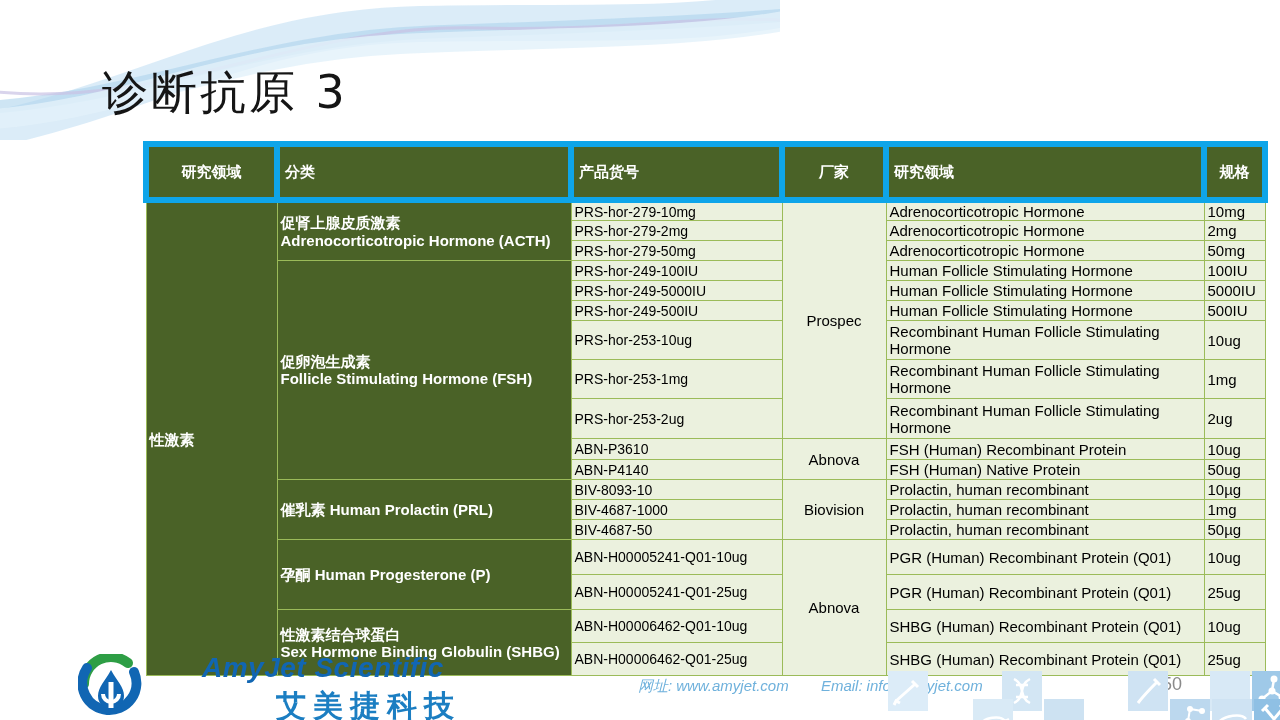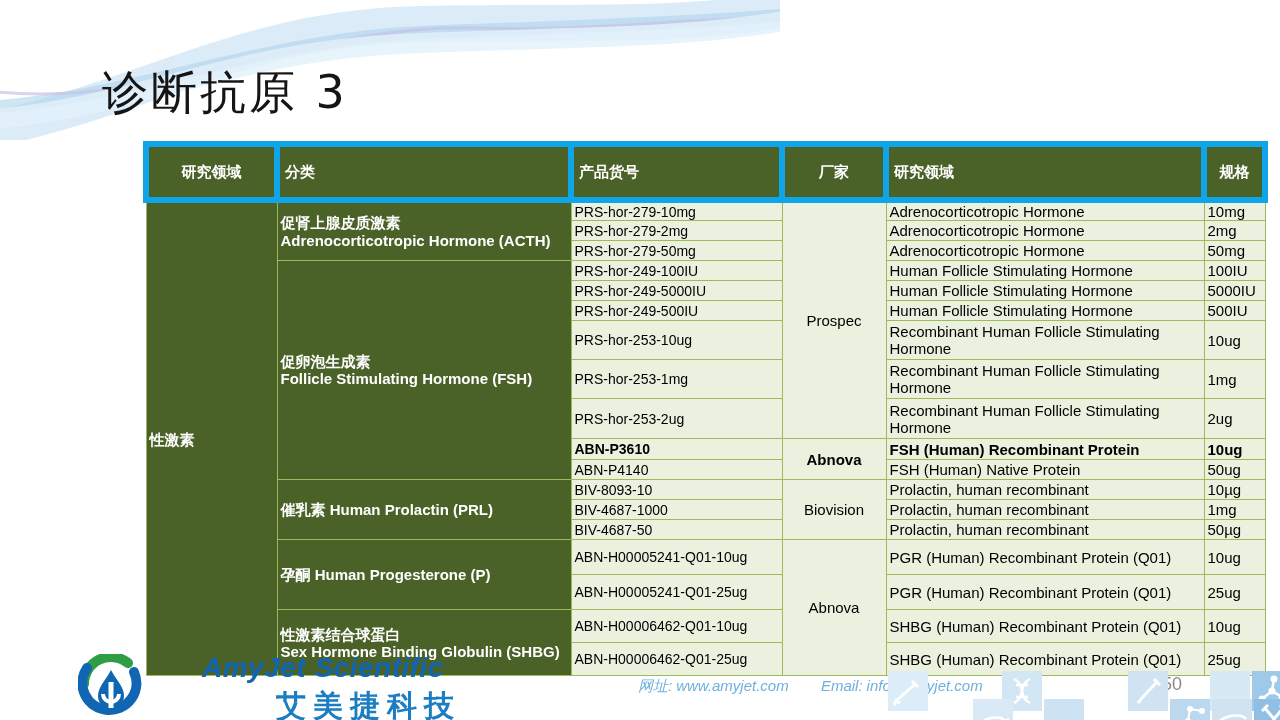--- a/index.html
+++ b/index.html
@@ -22,21 +22,21 @@
   table.products th{background:#4a6227;color:#fff;font-weight:bold;font-size:15px;
                     border:6px solid #0ea5e9;padding:0 5px;height:50px;}
   th.al{text-align:left;} th.ac{text-align:center;}
   table.products td{border:1px solid #9bbb59;padding:0 3px;line-height:1.15;vertical-align:middle;
                     overflow:hidden;}
   td.dark{background:#4a6227;color:#fff;font-weight:bold;font-size:15px;line-height:1.35;padding:0 5px;}
   td.area{text-align:left;}
   td.light{background:#ebf1de;font-size:15px;}
   td.mfr{text-align:center;}
   td.sku{font-size:14px;}
-  tr.h20{height:20px;} tr.h21{height:21px;font-weight:bold;} tr.h39{height:39px;} tr.h40{height:40px;}
+  tr.h20{height:20px;} tr.h21{height:21px;} tr.h39{height:39px;} tr.h40{height:40px;}
   tr.h35{height:35px;} tr.h33{height:33px;}
 
   
   .logo-mark{position:absolute;left:78px;top:654px;}
   .logo-en{position:absolute;left:202px;top:652px;font-size:28px;font-weight:bold;font-style:italic;
            color:#1166b3;letter-spacing:0.5px;}
   .logo-cn{position:absolute;left:276px;top:686px;font-size:30px;font-weight:bold;color:#1b7ec2;
            letter-spacing:7px;}
   .footer-links{position:absolute;left:638px;top:677px;font-size:15px;font-style:italic;color:#6fb1dc;}
   .footer-links .lbl{margin-right:4px;}

